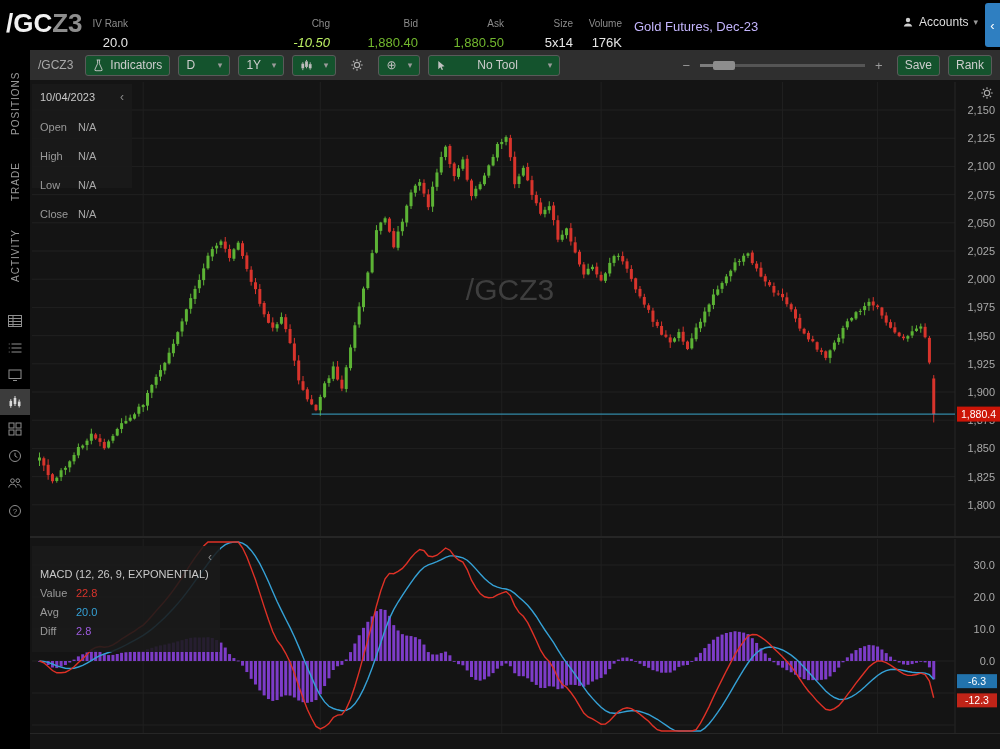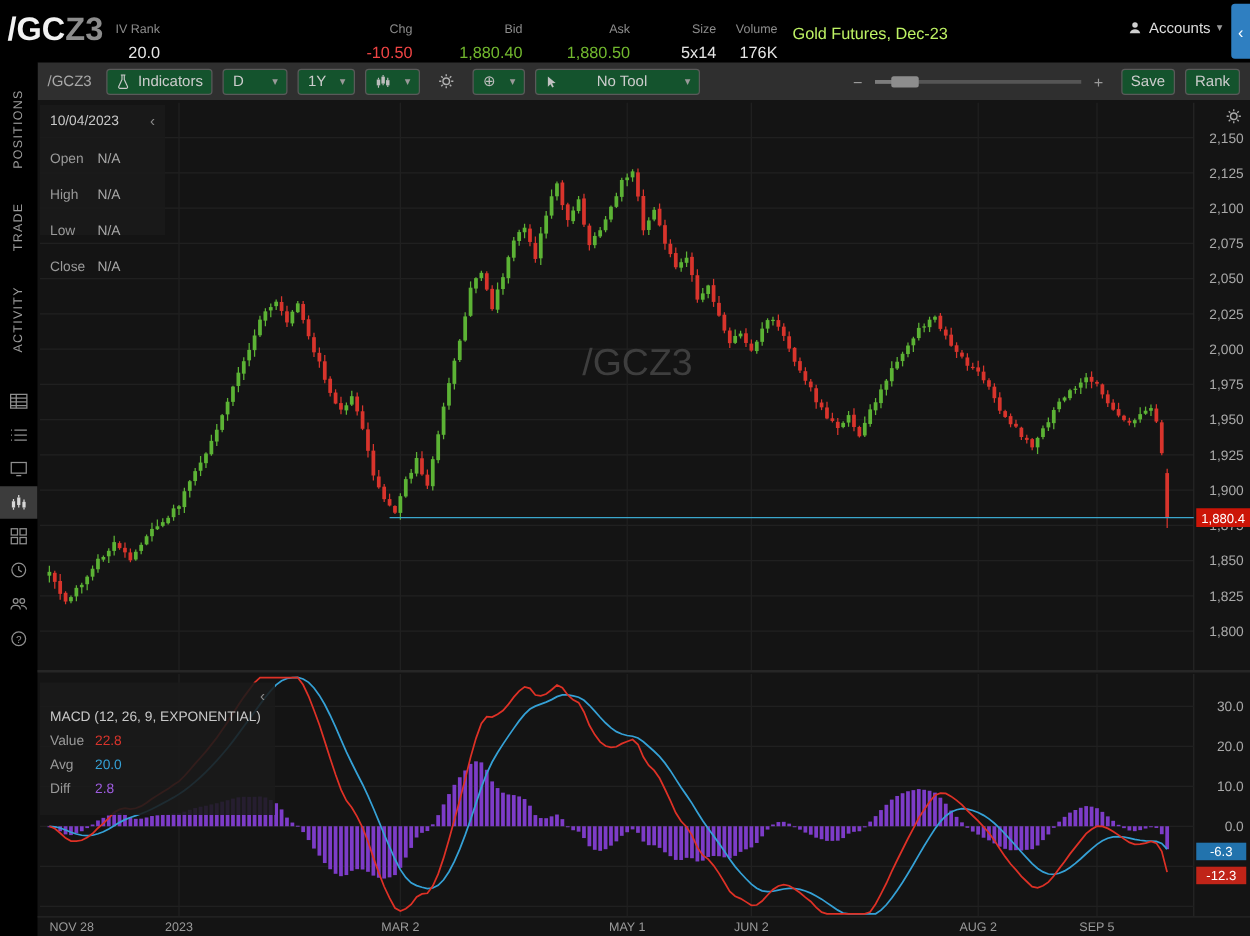--- a/index.html
+++ b/index.html
@@ -10,21 +10,21 @@
 
   
   .hdr{position:absolute;top:0;left:0;width:1000px;height:50px;background:#000}
   .sym{position:absolute;left:6px;top:8px;font-size:26px;letter-spacing:0}
   .sym .s1{color:#f2f2f2;font-weight:bold}
   .sym .s2{color:#8d8d8d;font-weight:bold}
   .hstat{position:absolute;top:19px;text-align:right;line-height:1}
   .hstat .l{display:block;font-size:10px;color:#8c8c8c;margin-bottom:5px}
   .hstat .v{font-size:13px;color:#e6e6e6}
   .hstat .sz{font-size:13px;color:#e6e6e6;margin-left:4px}
-  .desc{position:absolute;left:634px;top:19px;font-size:13px;color:#bef264}
+  .desc{position:absolute;left:634px;top:19px;font-size:13px;color:#c4b5fd}
   .accounts{position:absolute;right:22px;top:15px;display:flex;align-items:center;gap:5px;font-size:12px;color:#ddd;cursor:pointer}
   .collapse-right{position:absolute;right:0;top:3px;width:15px;height:44px;background:var(--c-blue,#2f7fc1);border-radius:3px 0 0 3px;display:flex;align-items:center;justify-content:center;color:#fff;font-size:13px;cursor:pointer}
 
   
   .toolbar{position:absolute;top:50px;left:30px;width:970px;height:30px;background:#2f2f2f;display:flex;align-items:center;padding:0 8px;gap:8px}
   .tb-sym{color:#a8a8a8;font-size:12px;margin-right:4px}
   .tb-btn,.tb-dd{display:flex;align-items:center;gap:6px;height:21px;background:#14532d;border:1px solid #5a5a5a;border-radius:3px;color:#cdcdcd;font-size:12px;padding:0 7px;cursor:pointer;white-space:nowrap}
   .tb-dd{justify-content:space-between}
   .tb-caret{color:#9a9a9a;font-size:9px;line-height:1}
   .tb-icbtn{width:26px;height:21px;display:flex;align-items:center;justify-content:center;background:transparent;border:none;cursor:pointer}
@@ -73,21 +73,21 @@
 
   <header class="hdr">
     <div class="sym">
       <span class="s1">/GC</span><span class="s2">Z3</span>
     </div>
 
     <div class="hstat" style="left:58px;width:70px">
       <span class="l">IV Rank</span><span class="v" style="color: rgb(230, 230, 230);">20.0</span>
     </div>
     <div class="hstat" style="left:258px;width:72px">
-      <span class="l">Chg</span><span class="v" style="color: #ef4444;">-10.50</span>
+      <span class="l">Chg</span><span class="v" style="color: #bef264; font-style: italic;">-10.50</span>
     </div>
     <div class="hstat" style="left:346px;width:72px">
       <span class="l">Bid</span><span class="v" style="color: rgb(114, 184, 46);">1,880.40</span>
     </div>
     <div class="hstat" style="left:432px;width:72px">
       <span class="l">Ask</span><span class="v" style="color: rgb(114, 184, 46);">1,880.50</span>
     </div>
     <div class="hstat" style="left:512px;width:61px">
       <span class="l">Size</span><span class="v" style="color: rgb(230, 230, 230);">5x14</span>
     </div>
@@ -930,29 +930,20 @@
         <rect x="895.9200000000001" y="122" width="3" height="6.382242345412417" fill="#7d3cc8"></rect>
         <rect x="900.24" y="122" width="3" height="18.387881633417944" fill="#7d3cc8"></rect>
         <path d="M7.5 122.0L11.8 122.4L16.1 123.4L20.5 125.0L24.8 126.8L29.1 128.2L33.4 129.2L37.7 129.5L42.1 129.2L46.4 128.0L50.7 126.4L55.0 124.2L59.3 121.6L63.7 118.9L68.0 116.7L72.3 115.0L76.6 113.5L80.9 112.0L85.3 110.2L89.6 108.2L93.9 106.0L98.2 103.7L102.5 101.4L106.9 98.9L111.2 96.3L115.5 93.4L119.8 90.1L124.1 86.5L128.5 82.6L132.8 78.5L137.1 74.1L141.4 69.5L145.7 64.6L150.1 59.4L154.4 53.9L158.7 48.1L163.0 42.2L167.3 36.4L171.7 30.5L176.0 24.5L180.3 18.8L184.6 13.5L188.9 8.9L193.3 5.6L197.6 3.8L201.9 3.1L206.2 3.0L210.5 4.2L214.9 6.9L219.2 11.4L223.5 17.3L227.8 24.6L232.1 33.2L236.5 42.7L240.8 52.7L245.1 62.5L249.4 71.4L253.7 80.0L258.1 88.6L262.4 97.7L266.7 107.6L271.0 117.9L275.3 128.4L279.7 138.6L284.0 148.4L288.3 156.7L292.6 162.9L296.9 167.3L301.3 169.5L305.6 170.8L309.9 171.8L314.2 171.4L318.5 169.2L322.9 164.8L327.2 158.4L331.5 150.1L335.8 140.3L340.1 129.1L344.5 116.6L348.8 103.7L353.1 90.9L357.4 79.6L361.7 70.6L366.1 63.0L370.4 56.3L374.7 49.9L379.0 43.7L383.3 37.7L387.7 32.3L392.0 28.2L396.3 25.9L400.6 24.3L404.9 22.7L409.3 20.7L413.6 18.3L417.9 16.9L422.2 16.9L426.5 17.7L430.9 18.8L435.2 21.2L439.5 25.2L443.8 29.9L448.1 34.8L452.5 39.4L456.8 43.3L461.1 46.3L465.4 48.2L469.7 49.4L474.1 50.0L478.4 51.4L482.7 54.4L487.0 58.2L491.3 62.0L495.7 66.3L500.0 71.5L504.3 77.5L508.6 84.3L512.9 91.0L517.3 97.3L521.6 103.7L525.9 110.8L530.2 117.6L534.5 123.8L538.9 129.7L543.2 135.7L547.5 141.9L551.8 148.4L556.1 154.3L560.5 159.4L564.8 164.0L569.1 168.3L573.4 171.6L577.7 173.7L582.1 174.3L586.4 174.0L590.7 173.1L595.0 172.2L599.3 171.7L603.7 171.8L608.0 172.5L612.3 173.8L616.6 175.5L620.9 177.8L625.3 180.3L629.6 183.3L633.9 186.2L638.2 189.1L642.5 191.4L646.9 192.0L651.2 192.0L655.5 192.0L659.8 192.0L664.1 192.0L668.5 192.0L672.8 189.1L677.1 184.8L681.4 179.4L685.7 173.4L690.1 166.8L694.4 159.8L698.7 152.6L703.0 145.1L707.3 137.8L711.7 130.7L716.0 124.0L720.3 118.3L724.6 113.8L728.9 110.6L733.3 108.8L737.6 108.0L741.9 108.3L746.2 109.4L750.5 111.0L754.9 113.3L759.2 116.1L763.5 119.6L767.8 123.7L772.1 128.2L776.5 133.0L780.8 137.8L785.1 142.6L789.4 147.3L793.7 151.9L798.1 155.8L802.4 158.5L806.7 160.2L811.0 160.5L815.3 159.6L819.7 157.7L824.0 155.0L828.3 151.7L832.6 148.0L836.9 144.0L841.3 140.1L845.6 136.5L849.9 133.6L854.2 131.6L858.5 130.5L862.9 130.3L867.2 130.6L871.5 131.5L875.8 132.5L880.1 133.2L884.5 133.7L888.8 133.8L893.1 134.1L897.4 135.7L901.7 140.3" stroke="#35a1d6" fill="none" stroke-width="1.4"></path>
         <path d="M7.5 122.0L11.8 123.8L16.1 127.4L20.5 131.5L24.8 133.8L29.1 133.8L33.4 133.2L37.7 131.0L42.1 127.8L46.4 123.4L50.7 119.7L55.0 115.6L59.3 110.9L63.7 108.5L68.0 107.5L72.3 108.3L76.6 107.6L80.9 105.9L85.3 103.2L89.6 100.0L93.9 97.3L98.2 94.6L102.5 92.1L106.9 88.8L111.2 86.1L115.5 81.8L119.8 77.0L124.1 71.9L128.5 67.0L132.8 62.1L137.1 56.7L141.4 51.2L145.7 45.0L150.1 38.6L154.4 31.8L158.7 25.0L163.0 18.7L167.3 12.9L171.7 7.0L176.0 3.0L180.3 3.0L184.6 3.0L188.9 3.0L193.3 3.0L197.6 3.0L201.9 3.0L206.2 3.0L210.5 8.8L214.9 18.0L219.2 29.2L223.5 40.8L227.8 54.1L232.1 67.6L236.5 80.8L240.8 92.7L245.1 101.5L249.4 107.0L253.7 114.3L258.1 123.2L262.4 134.2L266.7 147.1L271.0 159.1L275.3 170.2L279.7 179.5L284.0 187.4L288.3 189.9L292.6 188.0L296.9 184.6L301.3 178.5L305.6 176.1L309.9 175.6L314.2 169.8L318.5 160.3L322.9 147.3L327.2 132.6L331.5 116.9L335.8 101.1L340.1 84.5L344.5 66.7L348.8 51.7L353.1 39.8L357.4 34.4L361.7 34.7L366.1 32.4L370.4 29.4L374.7 24.5L379.0 18.7L383.3 13.9L387.7 10.5L392.0 11.7L396.3 17.0L400.6 17.7L404.9 16.2L409.3 12.8L413.6 9.0L417.9 11.2L422.2 17.0L426.5 20.9L430.9 23.1L435.2 30.6L439.5 41.2L443.8 48.7L448.1 54.5L452.5 57.8L456.8 58.8L461.1 58.4L465.4 55.9L469.7 54.2L474.1 52.6L478.4 56.6L482.7 66.6L487.0 73.4L491.3 77.3L495.7 83.6L500.0 92.4L504.3 101.5L508.6 111.2L512.9 118.0L517.3 122.6L521.6 129.3L525.9 138.9L530.2 145.2L534.5 148.3L538.9 153.5L543.2 159.7L547.5 166.8L551.8 174.1L556.1 178.0L560.5 179.9L564.8 182.5L569.1 185.2L573.4 185.0L577.7 181.8L582.1 177.0L586.4 172.6L590.7 169.8L595.0 168.7L599.3 169.6L603.7 172.2L608.0 175.2L612.3 178.9L616.6 182.2L620.9 186.9L625.3 190.7L629.6 192.0L633.9 192.0L638.2 192.0L642.5 192.0L646.9 192.0L651.2 192.0L655.5 192.0L659.8 192.0L664.1 190.6L668.5 184.2L672.8 176.1L677.1 167.6L681.4 158.1L685.7 149.2L690.1 140.4L694.4 131.8L698.7 123.7L703.0 115.4L707.3 108.7L711.7 102.4L716.0 97.1L720.3 95.5L724.6 95.7L728.9 98.1L733.3 101.3L737.6 104.9L741.9 109.5L746.2 113.6L750.5 117.7L754.9 122.5L759.2 127.4L763.5 133.3L767.8 140.0L772.1 146.3L776.5 152.2L780.8 156.9L785.1 162.1L789.4 166.2L793.7 170.3L798.1 171.2L802.4 169.6L806.7 166.7L811.0 161.8L815.3 155.9L819.7 150.2L824.0 144.1L828.3 138.7L832.6 133.3L836.9 127.9L841.3 124.4L845.6 122.0L849.9 122.1L854.2 123.7L858.5 126.2L862.9 129.1L867.2 132.1L871.5 134.9L875.8 136.4L880.1 136.3L884.5 135.5L888.8 134.2L893.1 135.5L897.4 142.1L901.7 158.7" stroke="#de3126" fill="none" stroke-width="1.4"></path>
         <rect x="925" y="135.16" width="40" height="14" fill="#2273ad"></rect>
         <text x="945" y="146.16" text-anchor="middle" fill="#fff" font-size="10.5">-6.3</text>
         <rect x="925" y="154.36" width="40" height="14" fill="#c02418"></rect>
         <text x="945" y="165.36" text-anchor="middle" fill="#fff" font-size="10.5">-12.3</text>
       </svg>
     <div class="axis-bottom-line"></div>
-    <div class="date-axis" id="date-axis">
-        <span class="dlab" style="left: 9.5px;">NOV 28</span>
-        <span class="dlab" style="left: 113.18px; transform: translateX(-50%);">2023</span>
-        <span class="dlab" style="left: 290.3px; transform: translateX(-50%);">MAR 2</span>
-        <span class="dlab" style="left: 471.74px; transform: translateX(-50%);">MAY 1</span>
-        <span class="dlab" style="left: 571.1px; transform: translateX(-50%);">JUN 2</span>
-        <span class="dlab" style="left: 752.54px; transform: translateX(-50%);">AUG 2</span>
-        <span class="dlab" style="left: 847.58px; transform: translateX(-50%);">SEP 5</span>
-      </div>
 
     <div class="ohlc">
       <div class="ohlc-date-row">
         <span>10/04/2023</span>
         <span class="ovl-collapse">‹</span>
       </div>
       <div class="orow">
           <span class="ol">Open</span>
           <span class="ov">N/A</span>
         </div>

